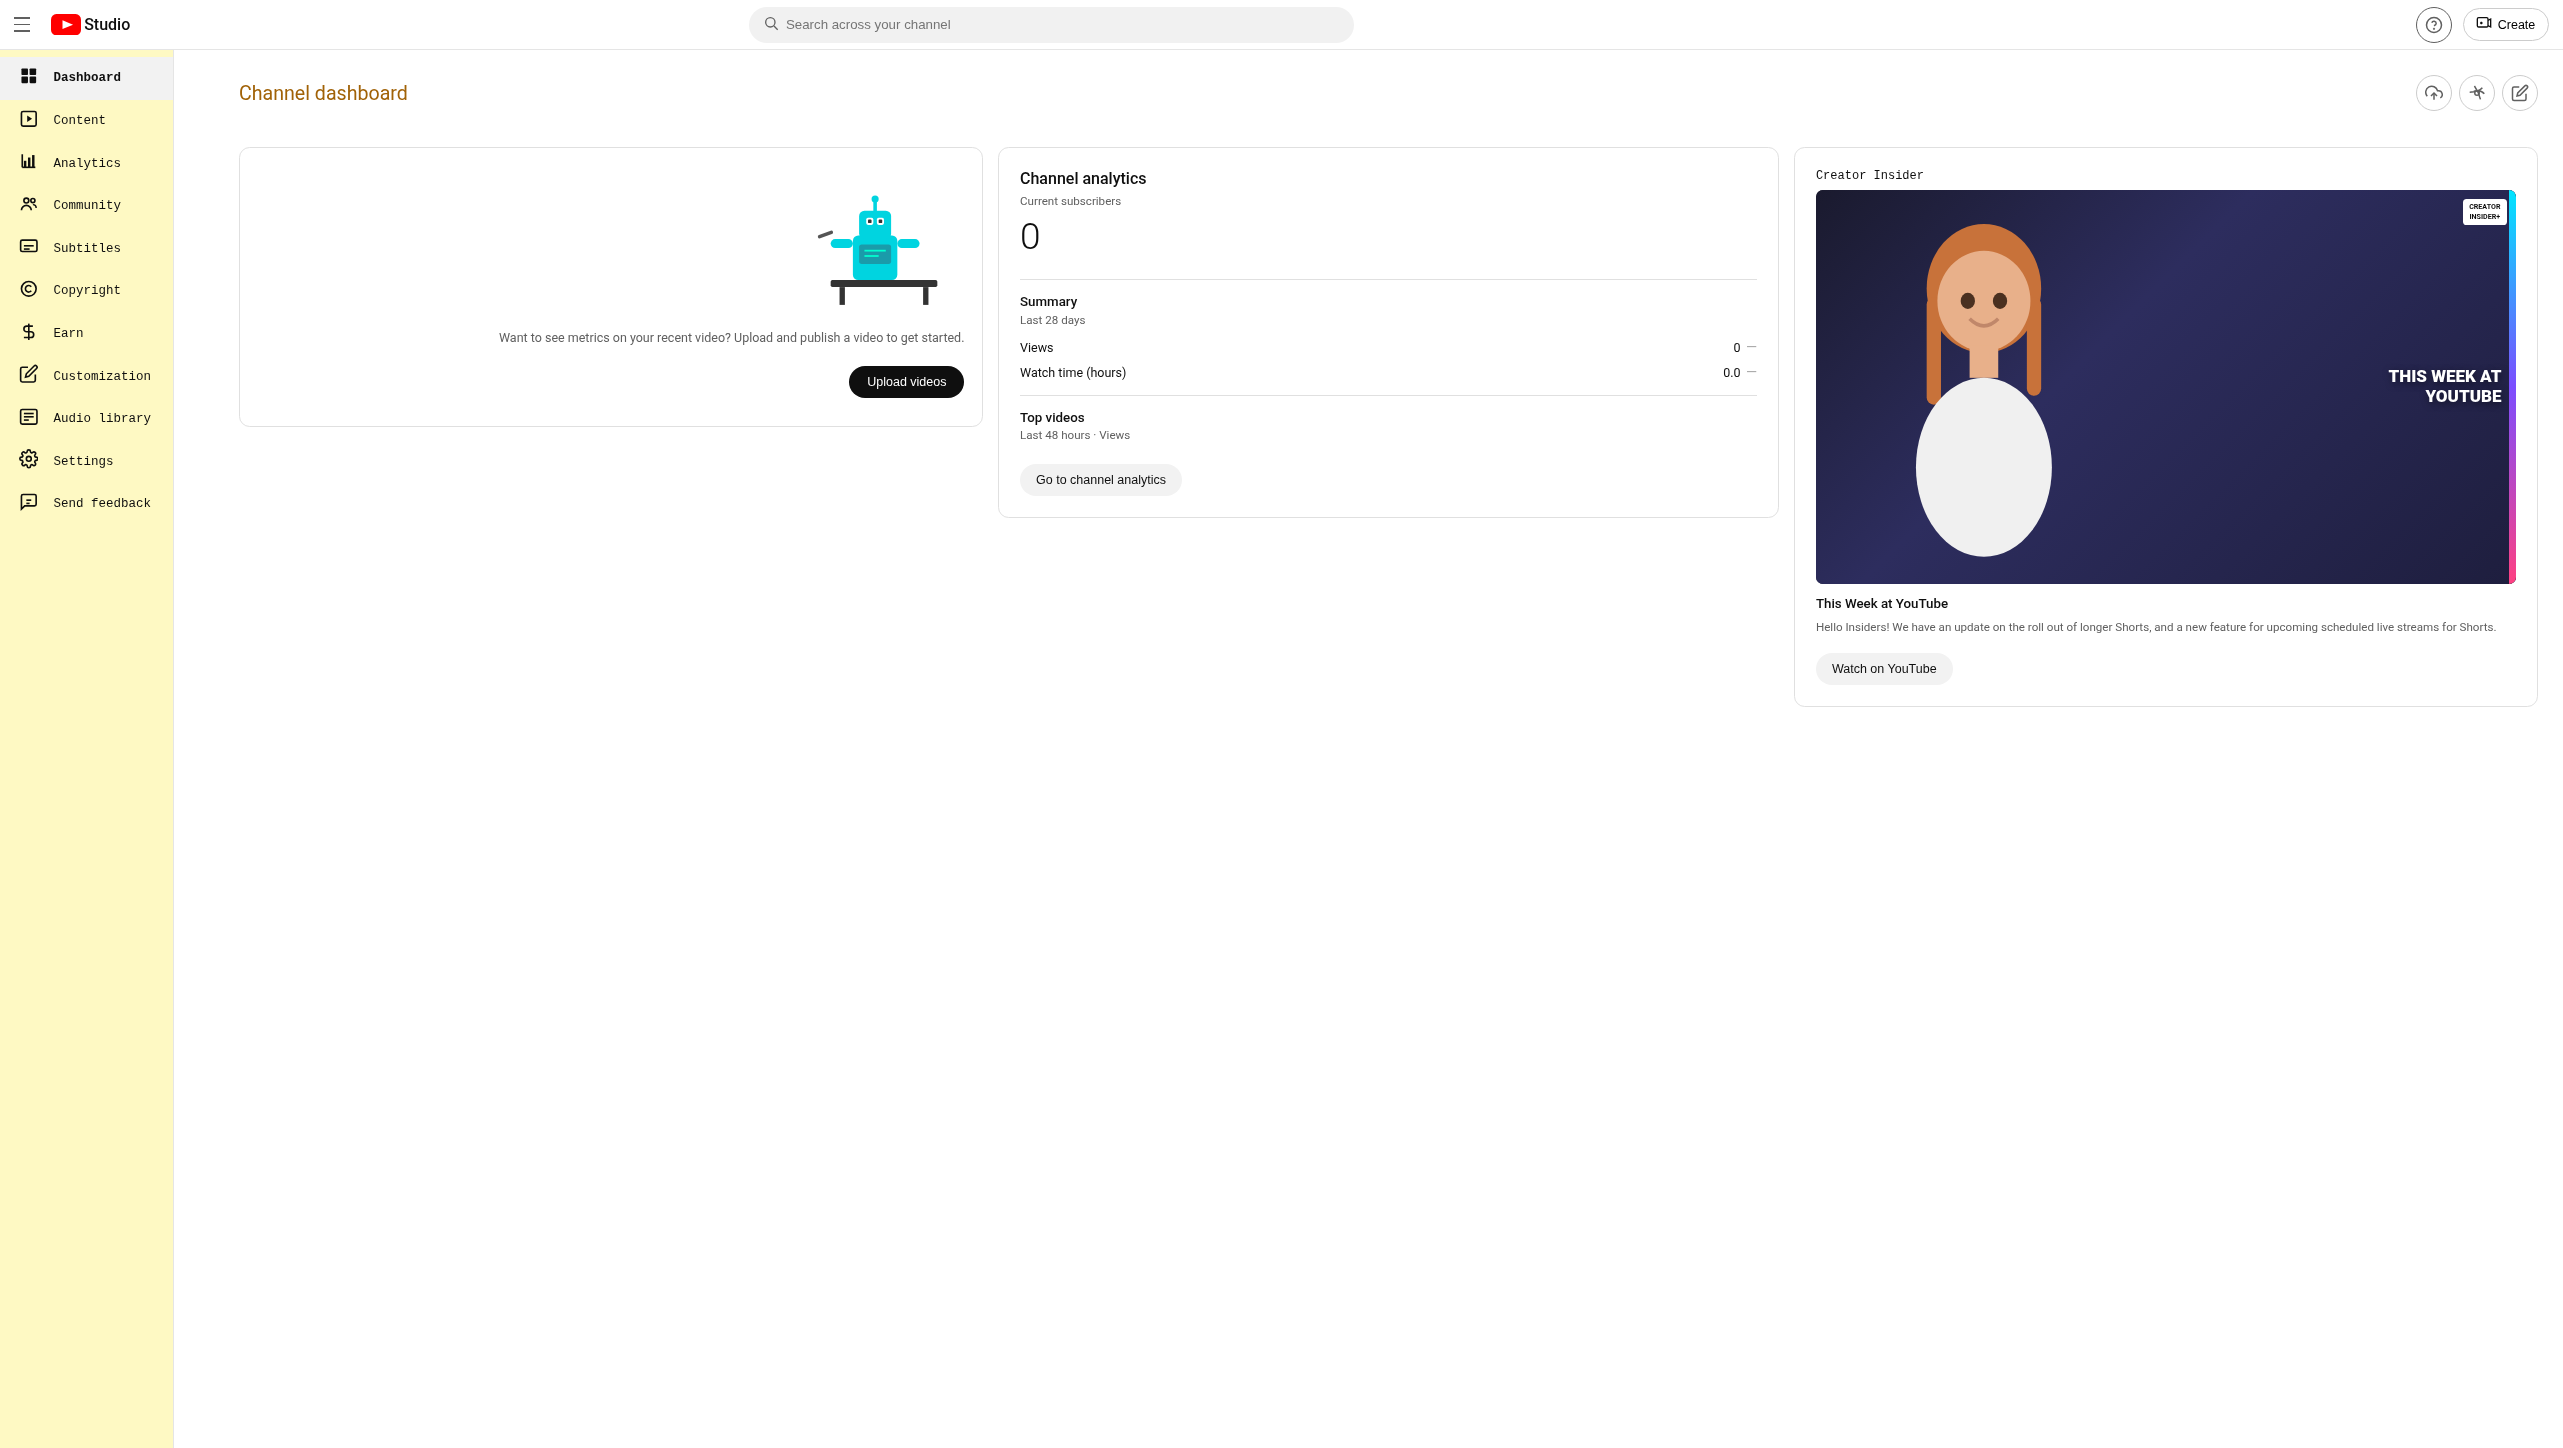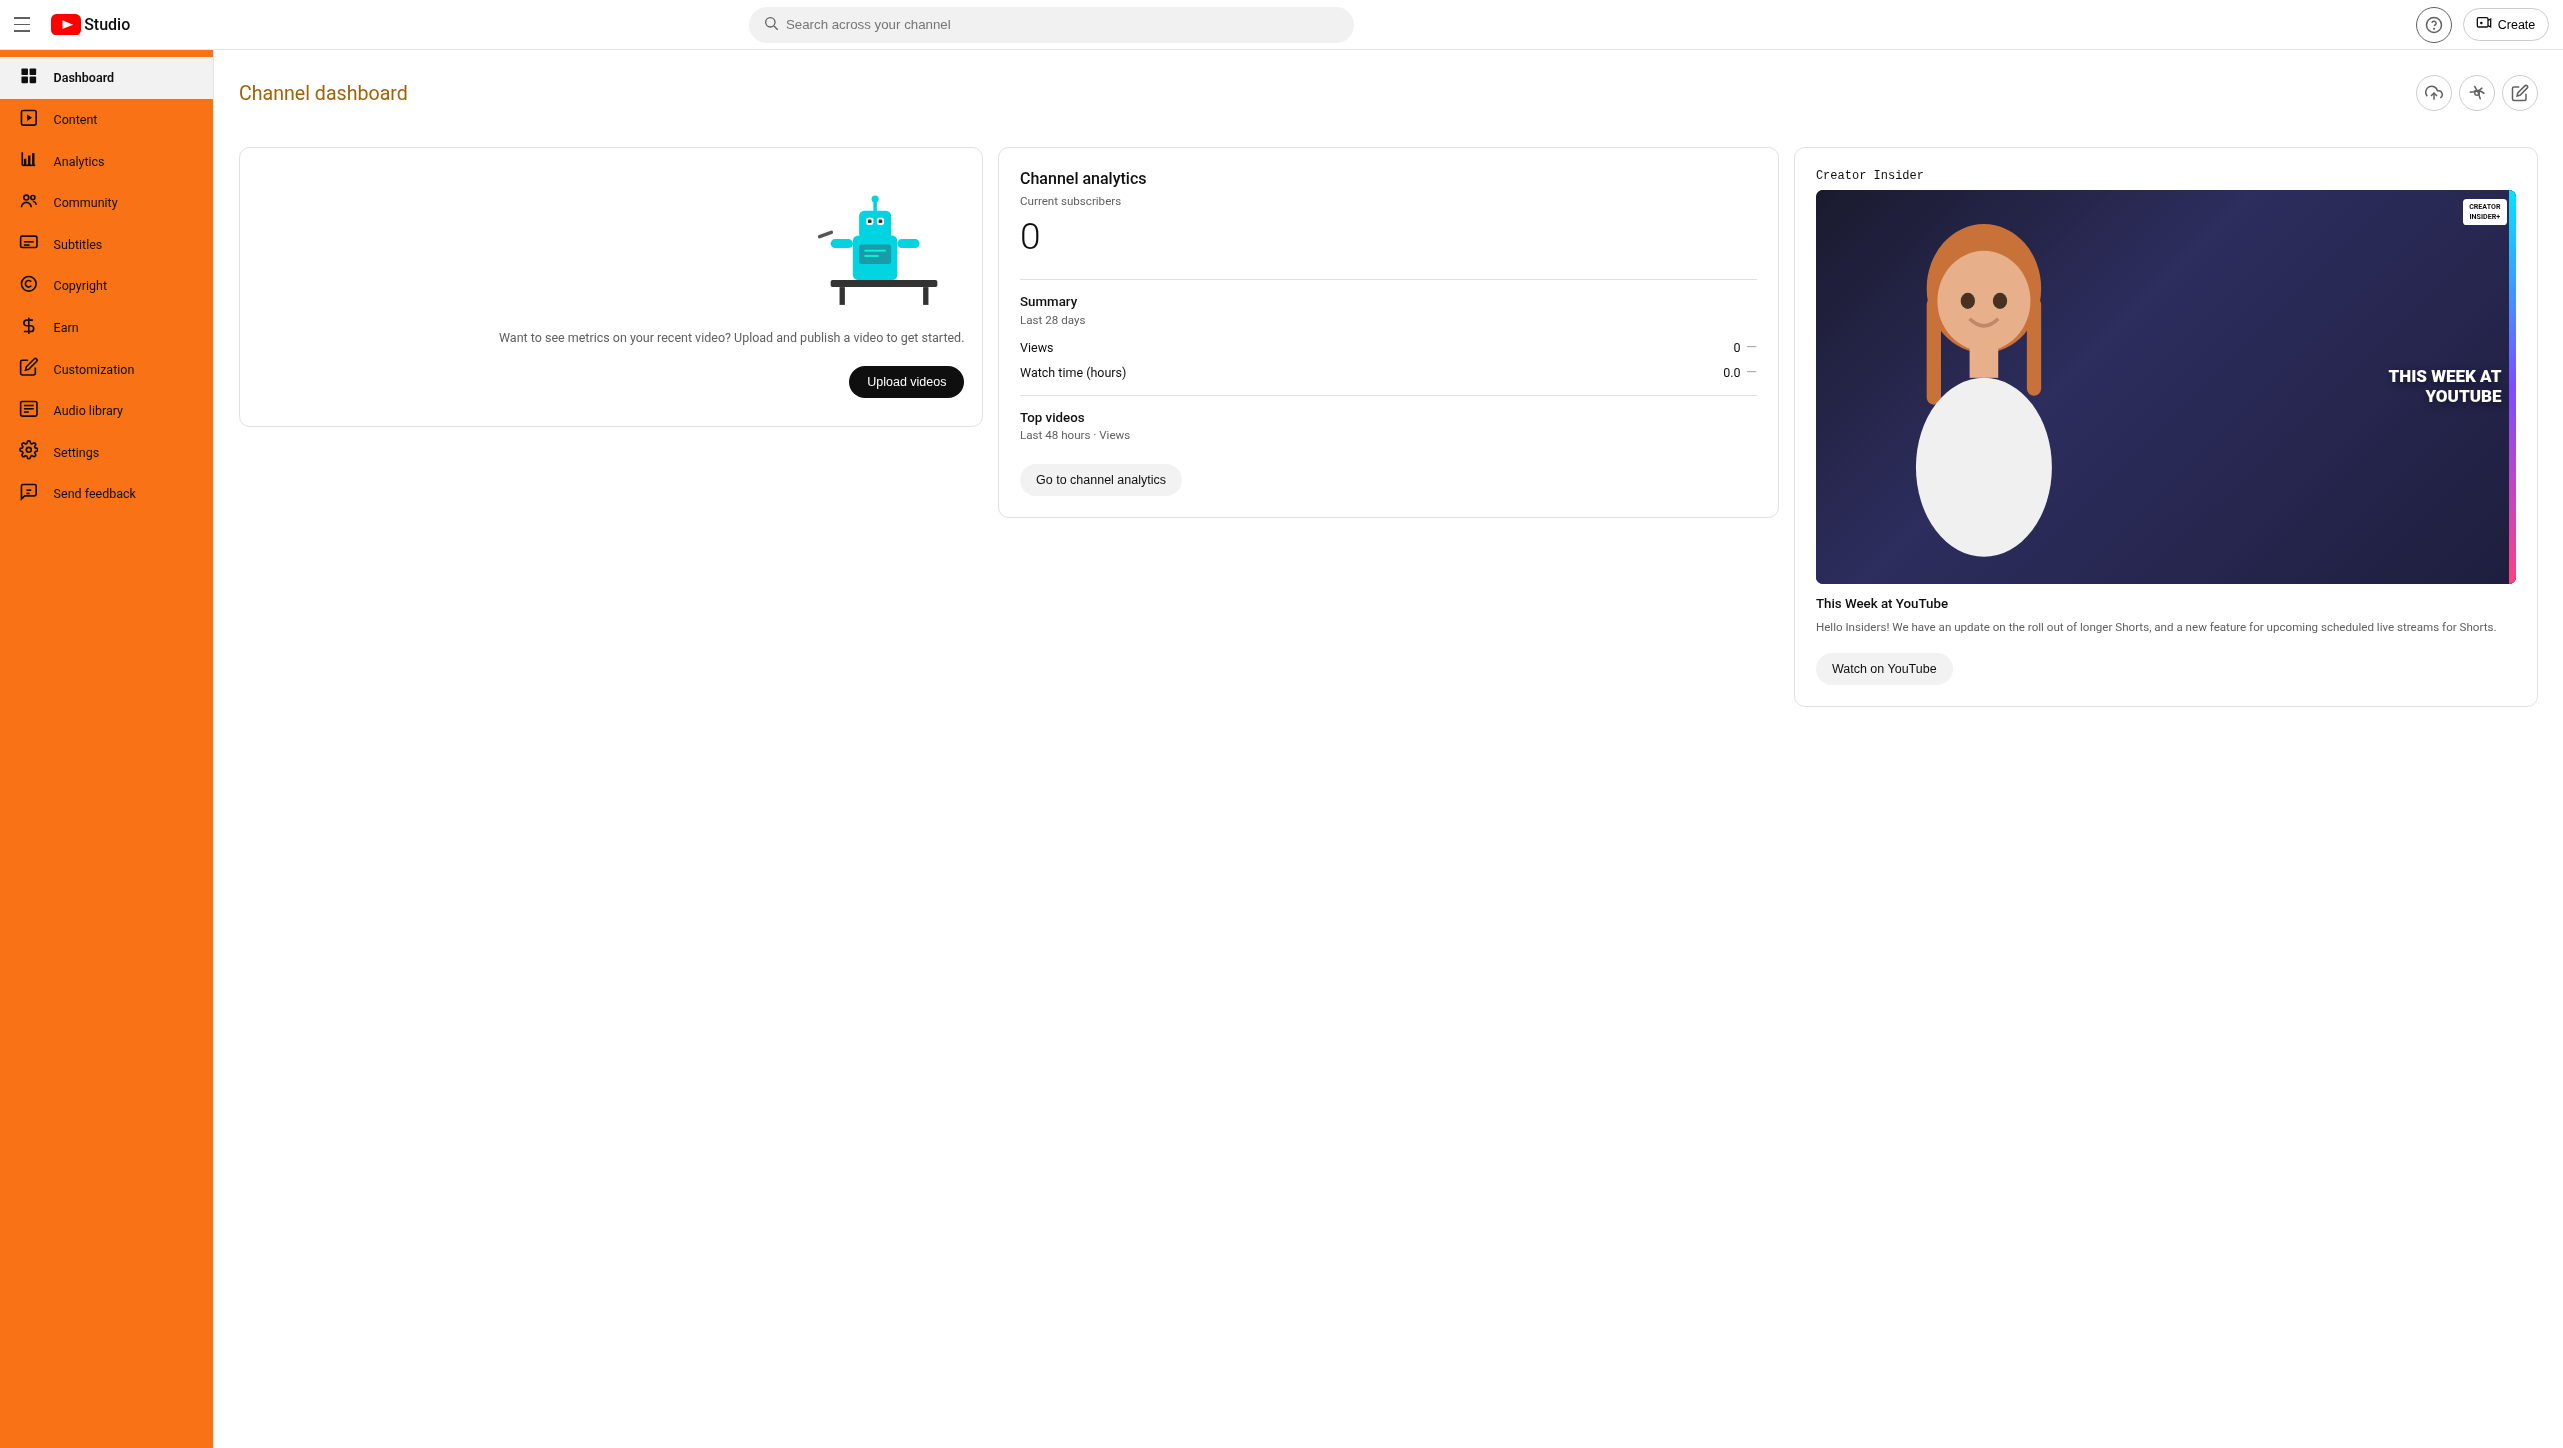--- a/index.html
+++ b/index.html
@@ -43,23 +43,23 @@
       background: transparent; border: 1.3px solid #ccc; border-radius: 18px;
       padding: 5.3px 12.5px; cursor: pointer; font-size: 12.5px; font-weight: 500;
     }
     .create-btn-icon { font-size: 16px; }
 
     
     .layout { display: flex; padding-top: 50px; }
 
     
     .sidebar {
-      position: fixed; top: 50px; left: 0; bottom: 0; width: 214px;
-      background: #f97316; border-right: 0.9px solid #e5e5e5;
-      overflow-y: auto; padding: 7.1px 0;
+      position: fixed; top: 50px; left: 0; bottom: 0; width: 174px;
+      background: #fef9c3; border-right: 0.9px solid #e5e5e5;
+      overflow-y: auto; padding: 7.1px 0; font-family: Liberation Mono, monospace;
     }
     .sidebar-item {
       display: flex; align-items: center; gap: 14.2px;
       padding: 9px 18px; cursor: pointer; border-radius: 0;
       font-size: 12.5px; font-weight: 400; color: #0f0f0f;
       transition: background 0.15s;
     }
     .sidebar-item.active { background: #f2f2f2; font-weight: 600; }
     .sidebar-item-icon { font-size: 18px; width: 21.4px; text-align: center; flex-shrink: 0; }
 

